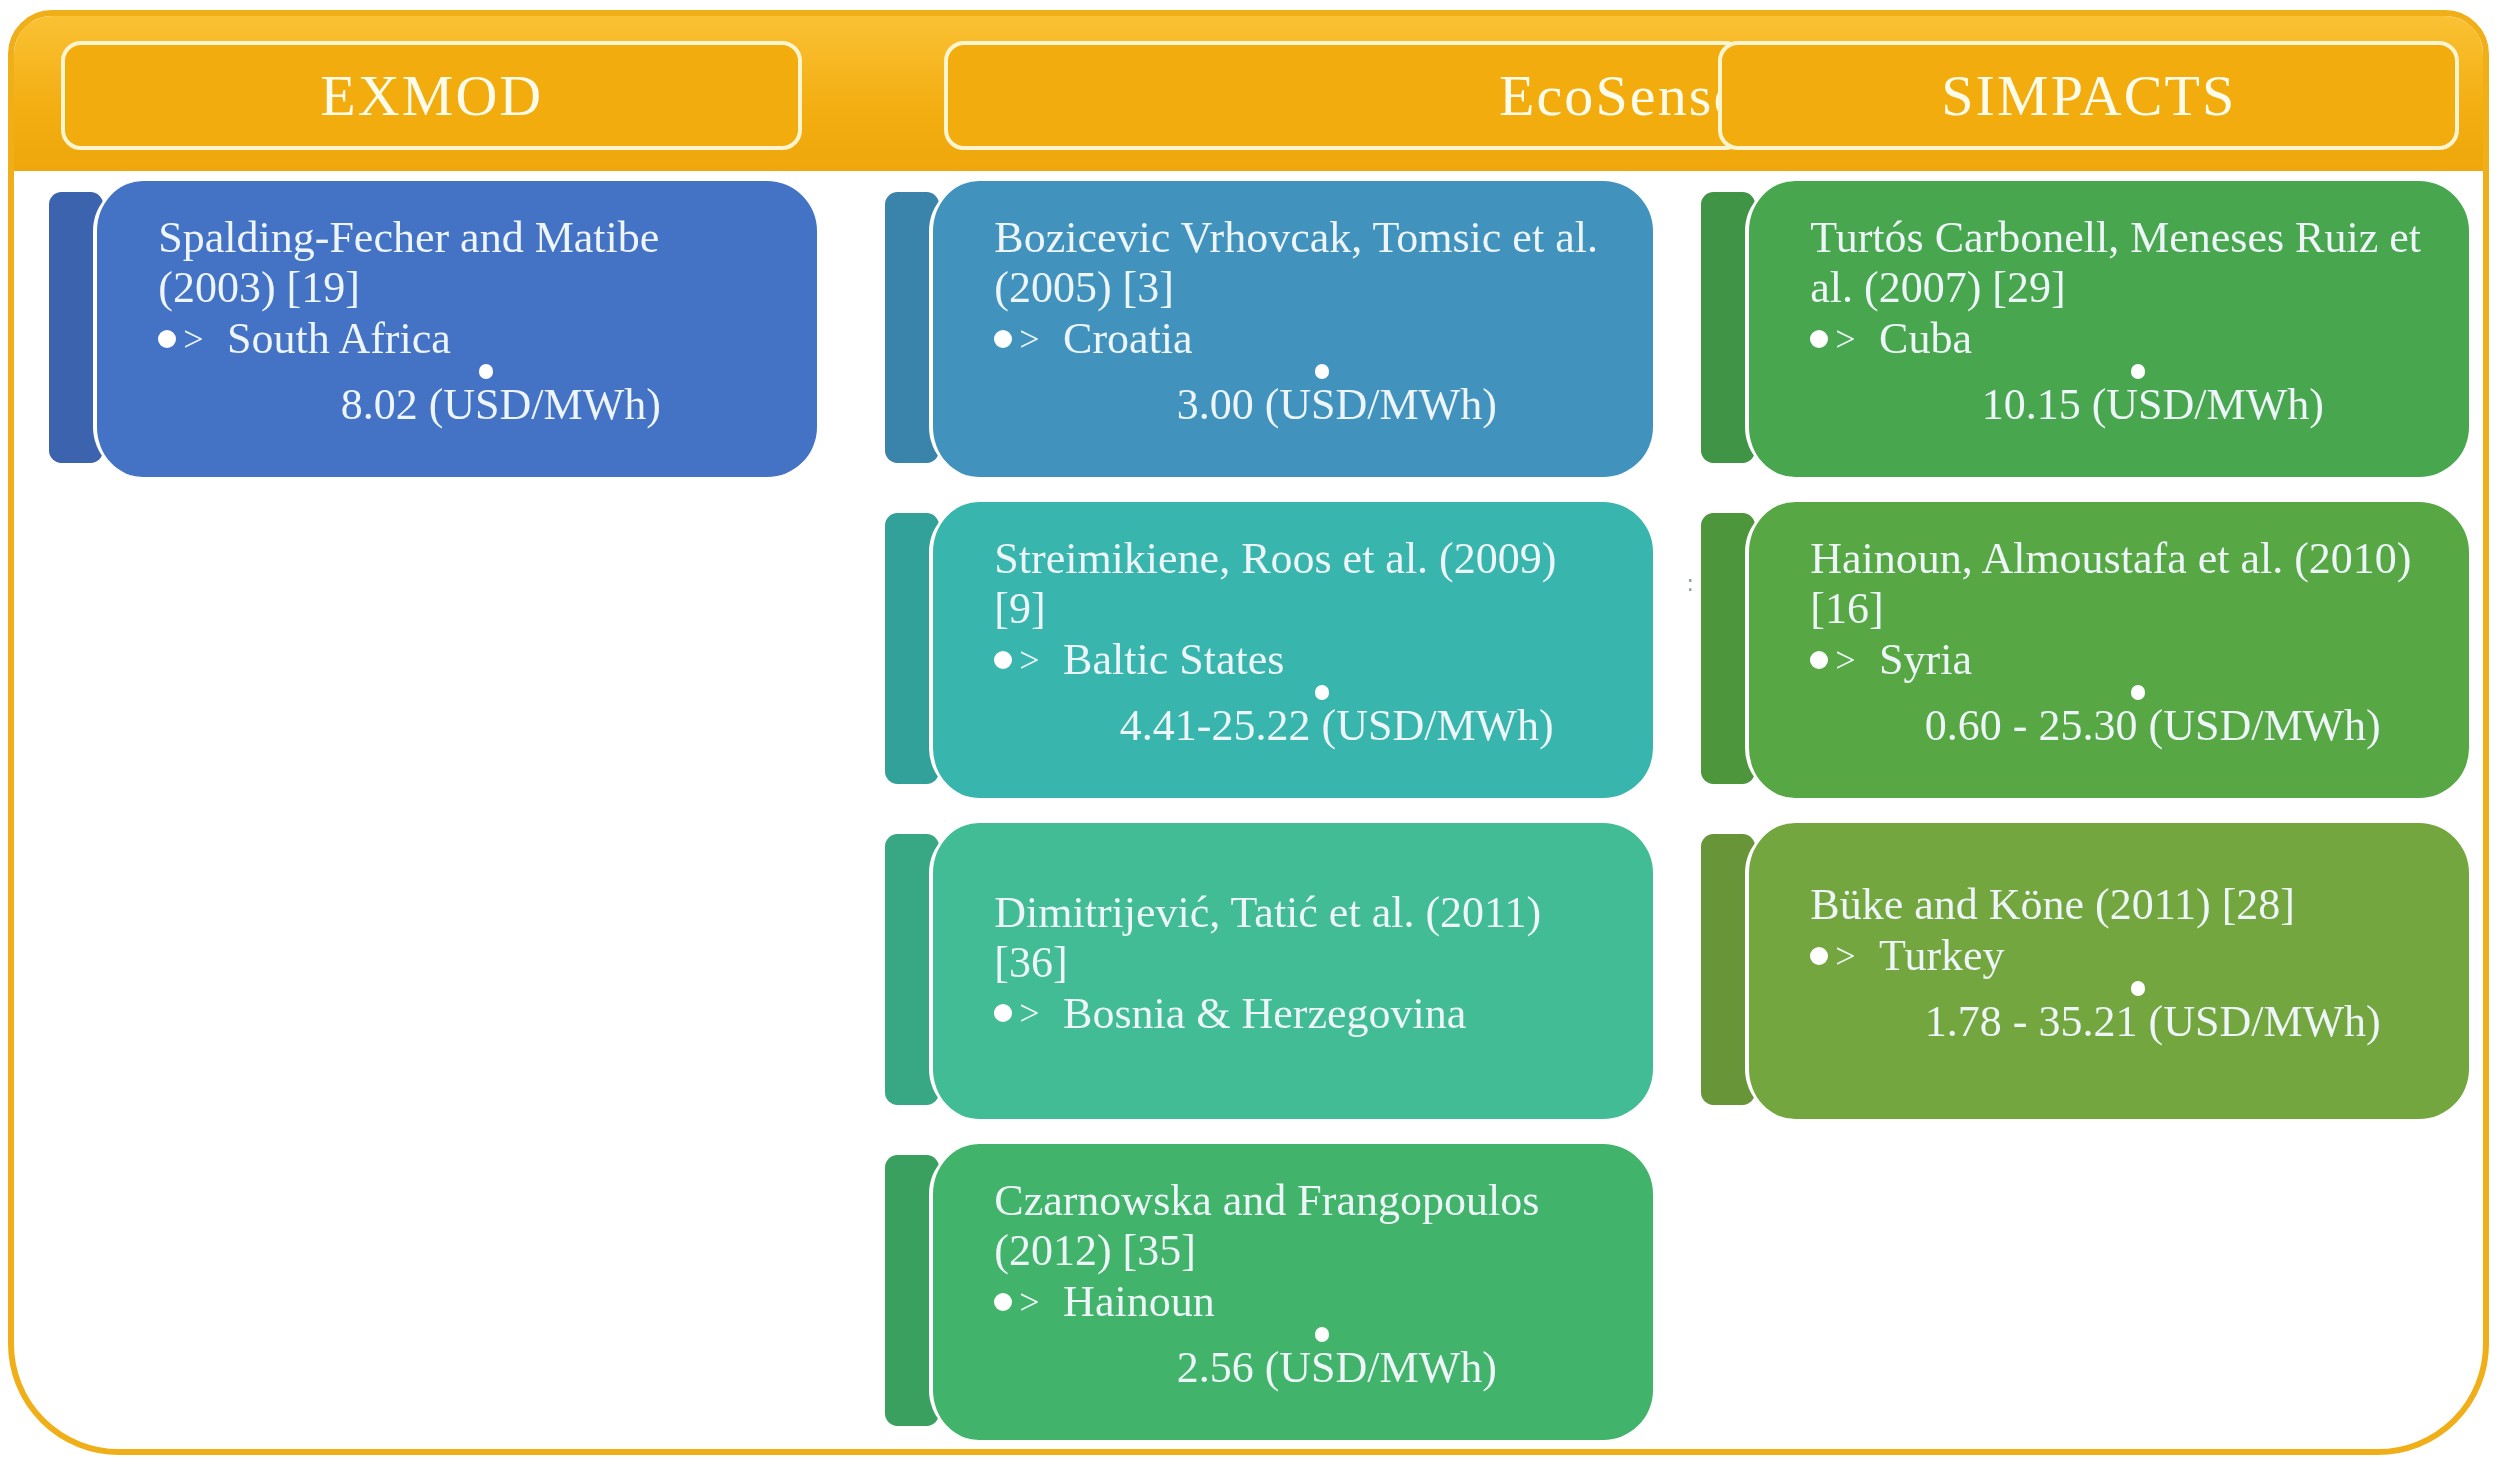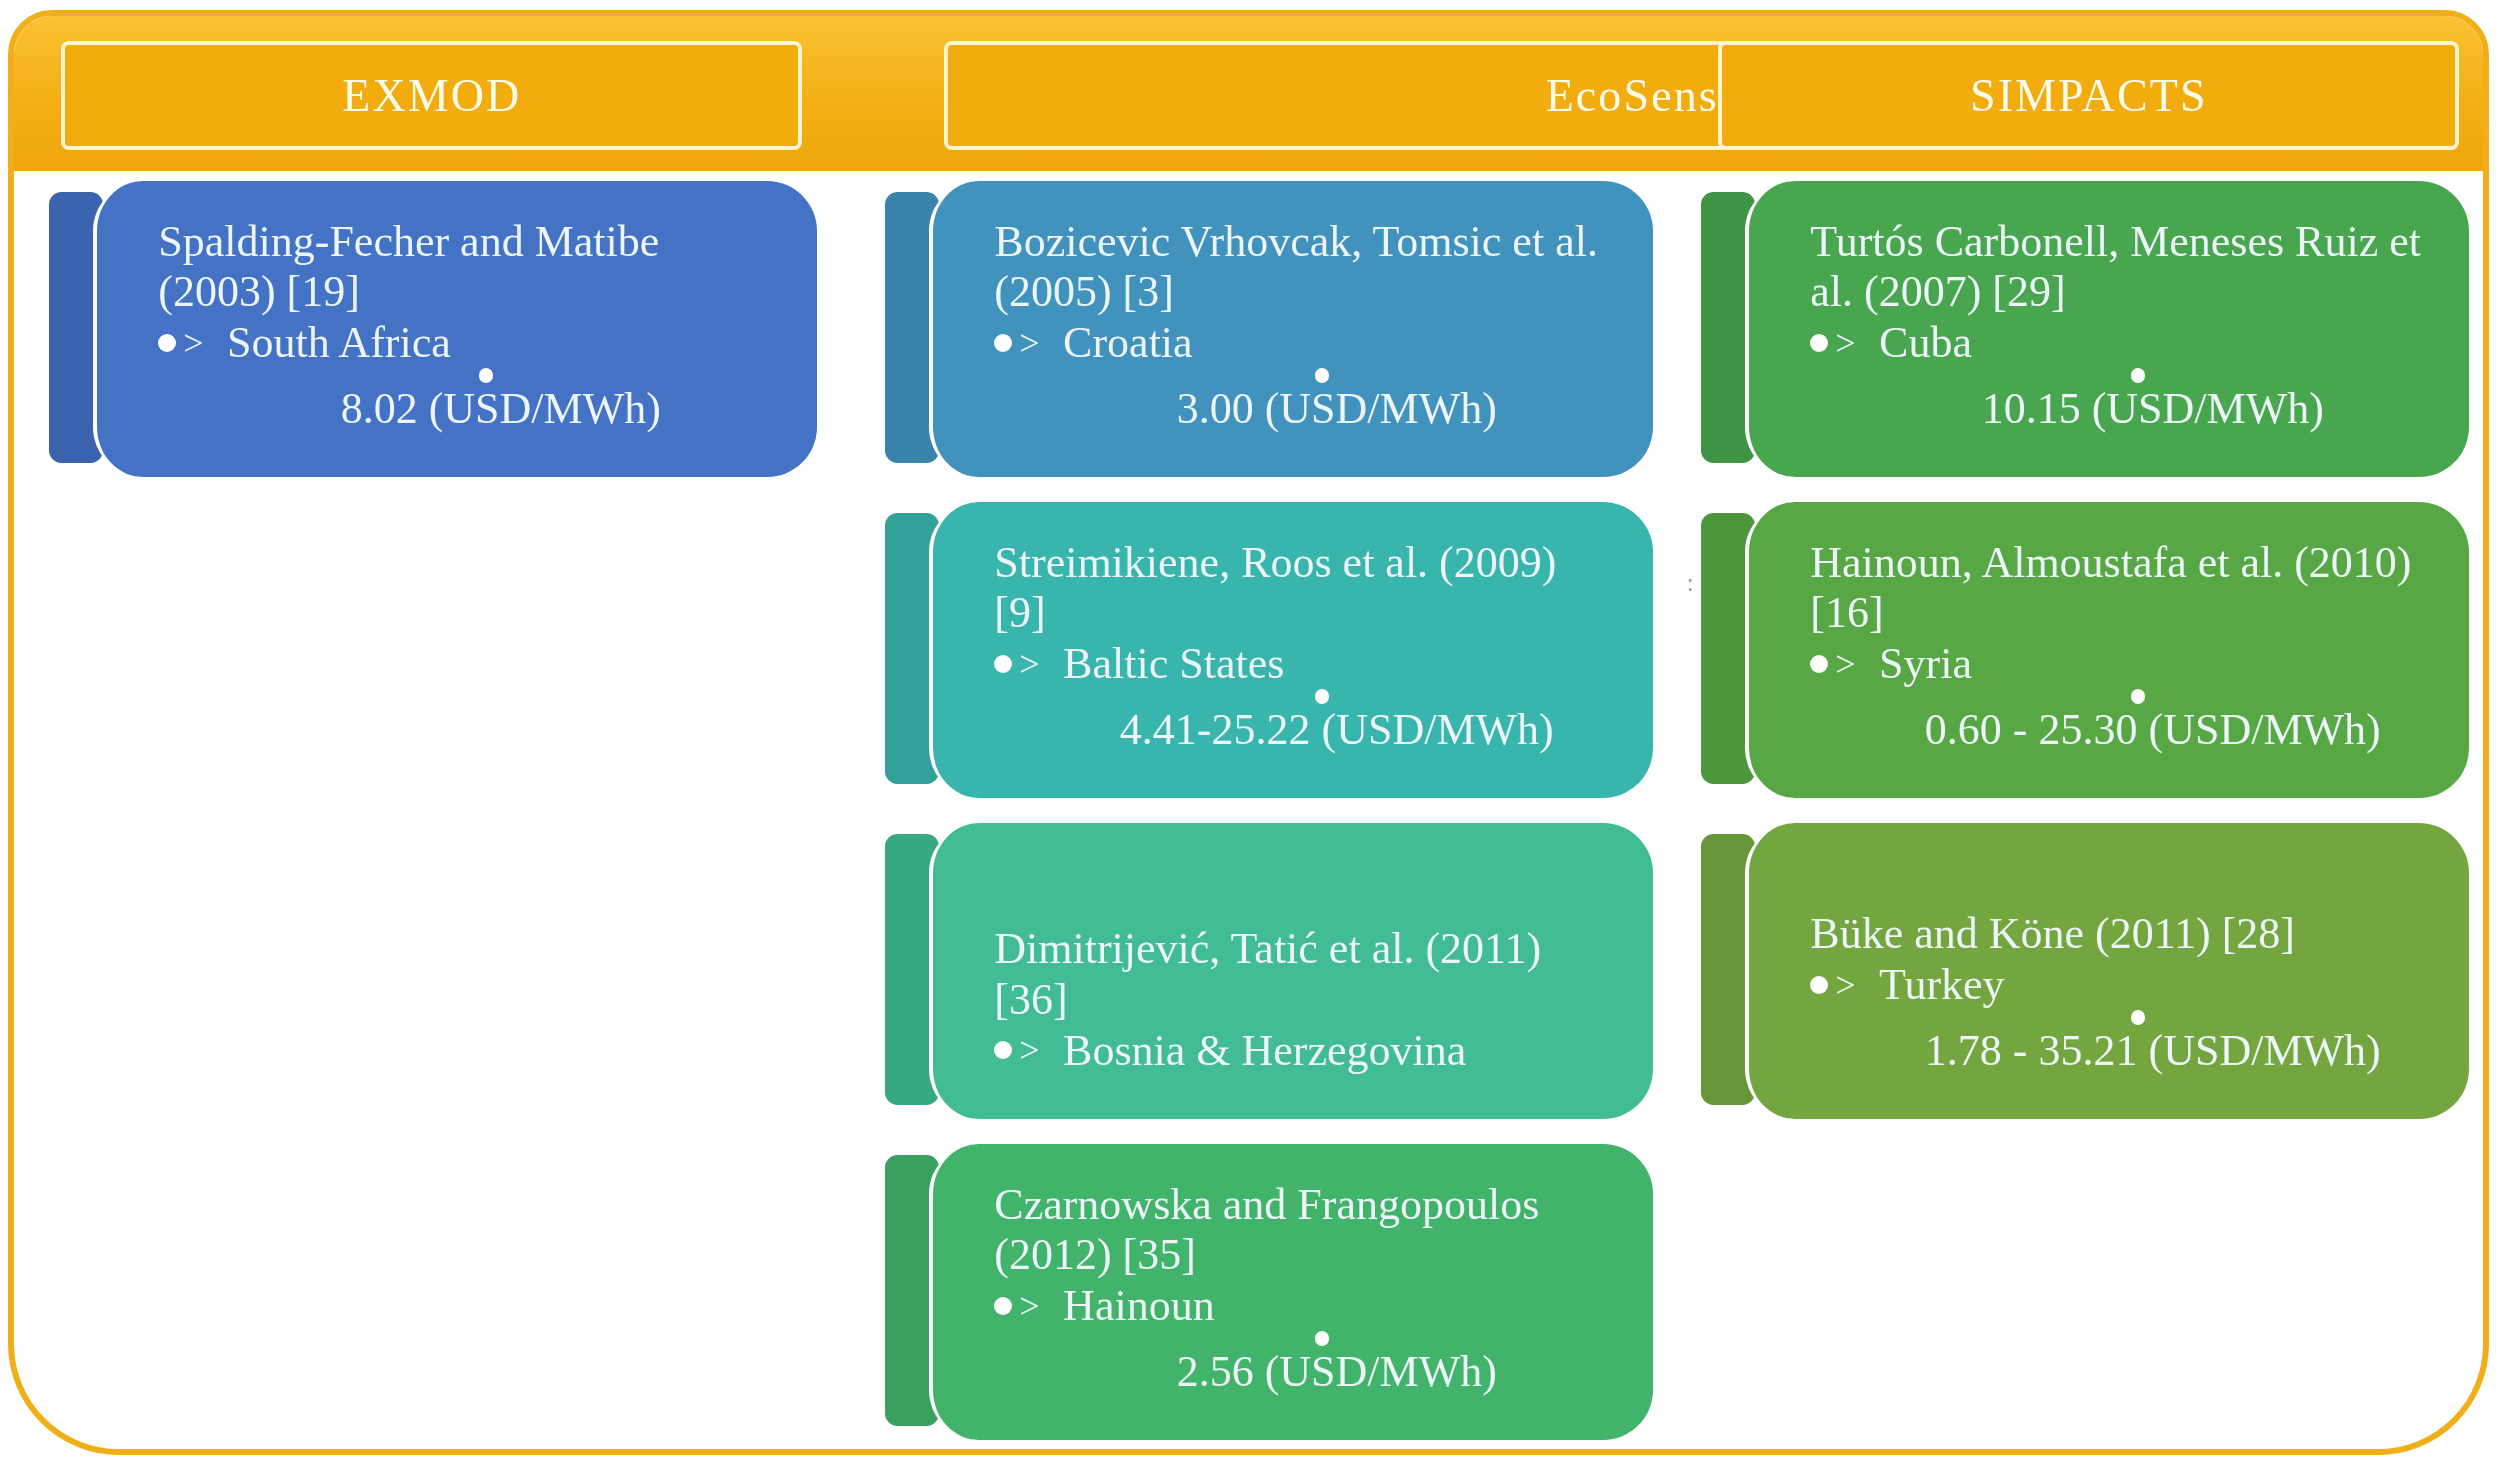--- a/index.html
+++ b/index.html
@@ -11,42 +11,42 @@
     position:absolute;left:8.3px;top:9.7px;width:2481px;height:1445px;
     box-sizing:border-box;border:6.2px solid #F0AF18;
     border-radius:44px 44px 111px 111px;background:#ffffff;overflow:hidden;
   }
   .band{
     position:absolute;left:0;top:0;right:0;height:155px;
     background:linear-gradient(180deg,#FAC133 0%,#F3AE12 60%,#EFA70B 100%);
   }
   .hbox{
     position:absolute;top:25px;height:109px;box-sizing:border-box;
-    background:#F2AC0D;border:4.8px solid #FCF5D0;border-radius:8px;
+    background:#F2AC0D;border:4.8px solid #FCF5D0;border-radius:20px;
     display:flex;align-items:center;justify-content:center;
-    color:#FDFBE9;font-size:46px;letter-spacing:2.1px;
+    color:#FDFBE9;font-size:58px;letter-spacing:2.1px;
   }
   .hbox.h0{left:47px;width:741px;}
   .hbox.h1{left:930px;width:801px;justify-content:flex-end;}
   .hbox.h2{left:1704px;width:741px;text-align:right;}
   .col{position:absolute;top:0;width:768px;height:100%;}
   .col.c0{left:35px;}
   .col.c1{left:871px;}
   .col.c2{left:1687px;}
   .col .item:first-child{margin-top:165px;}
   .item{position:relative;padding-left:44px;margin-top:25px;height:296px;box-sizing:border-box;}
   .tab{
     position:absolute;left:0;top:11px;bottom:14px;width:54px;
     border-radius:12.4px;background:var(--t);
   }
   .card{
     position:relative;height:100%;box-sizing:border-box;
     background:var(--c);border-left:4.8px solid #ffffff;border-radius:50px;
     color:#EDF5F8;
-    display:flex;flex-direction:column;justify-content:flex-end;
+    display:flex;flex-direction:column;justify-content:center;
     padding:28px 40px 43px 61px;
   }
   .title{font-size:44px;line-height:1.14;}
   .line{display:flex;align-items:center;white-space:nowrap;font-size:44px;}
   .dot{
     width:18px;height:18px;border-radius:50%;background:#ffffff;
     flex:0 0 auto;margin-right:7px;
   }
   .dot.small{width:14.5px;height:14.5px;margin-right:0;}
   .arrow{font-size:36px;margin-right:23.5px;line-height:1;}

